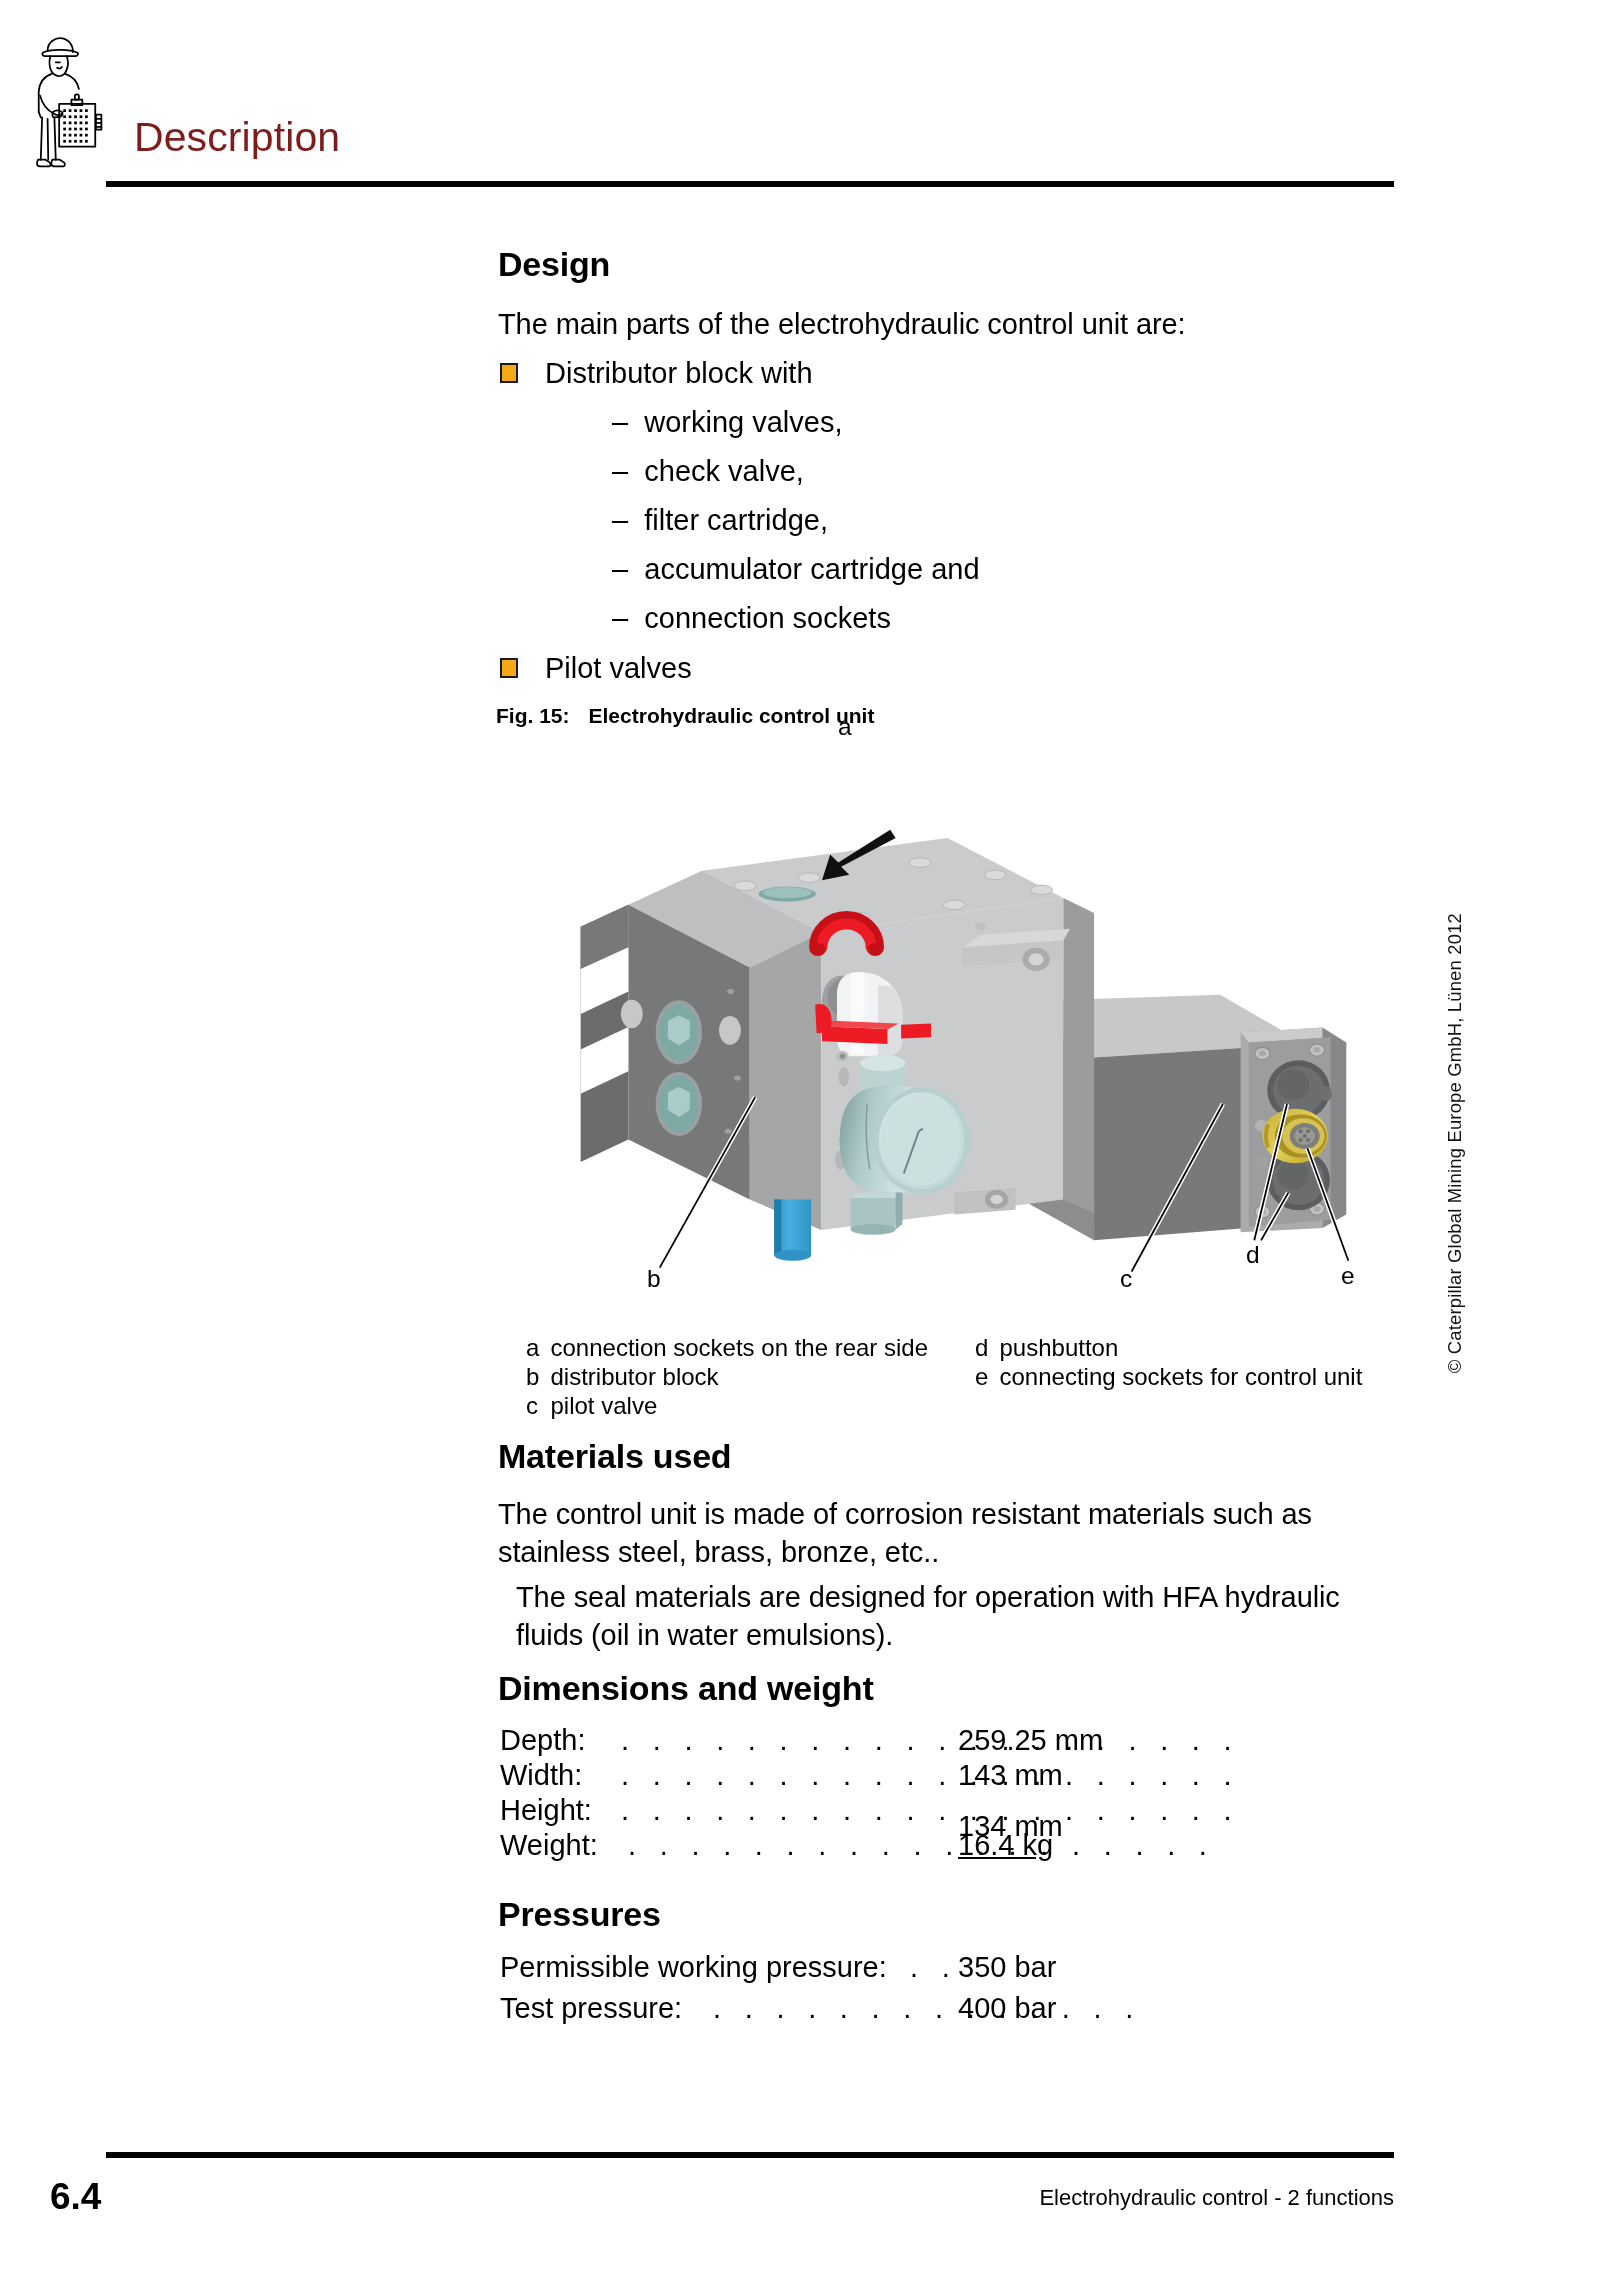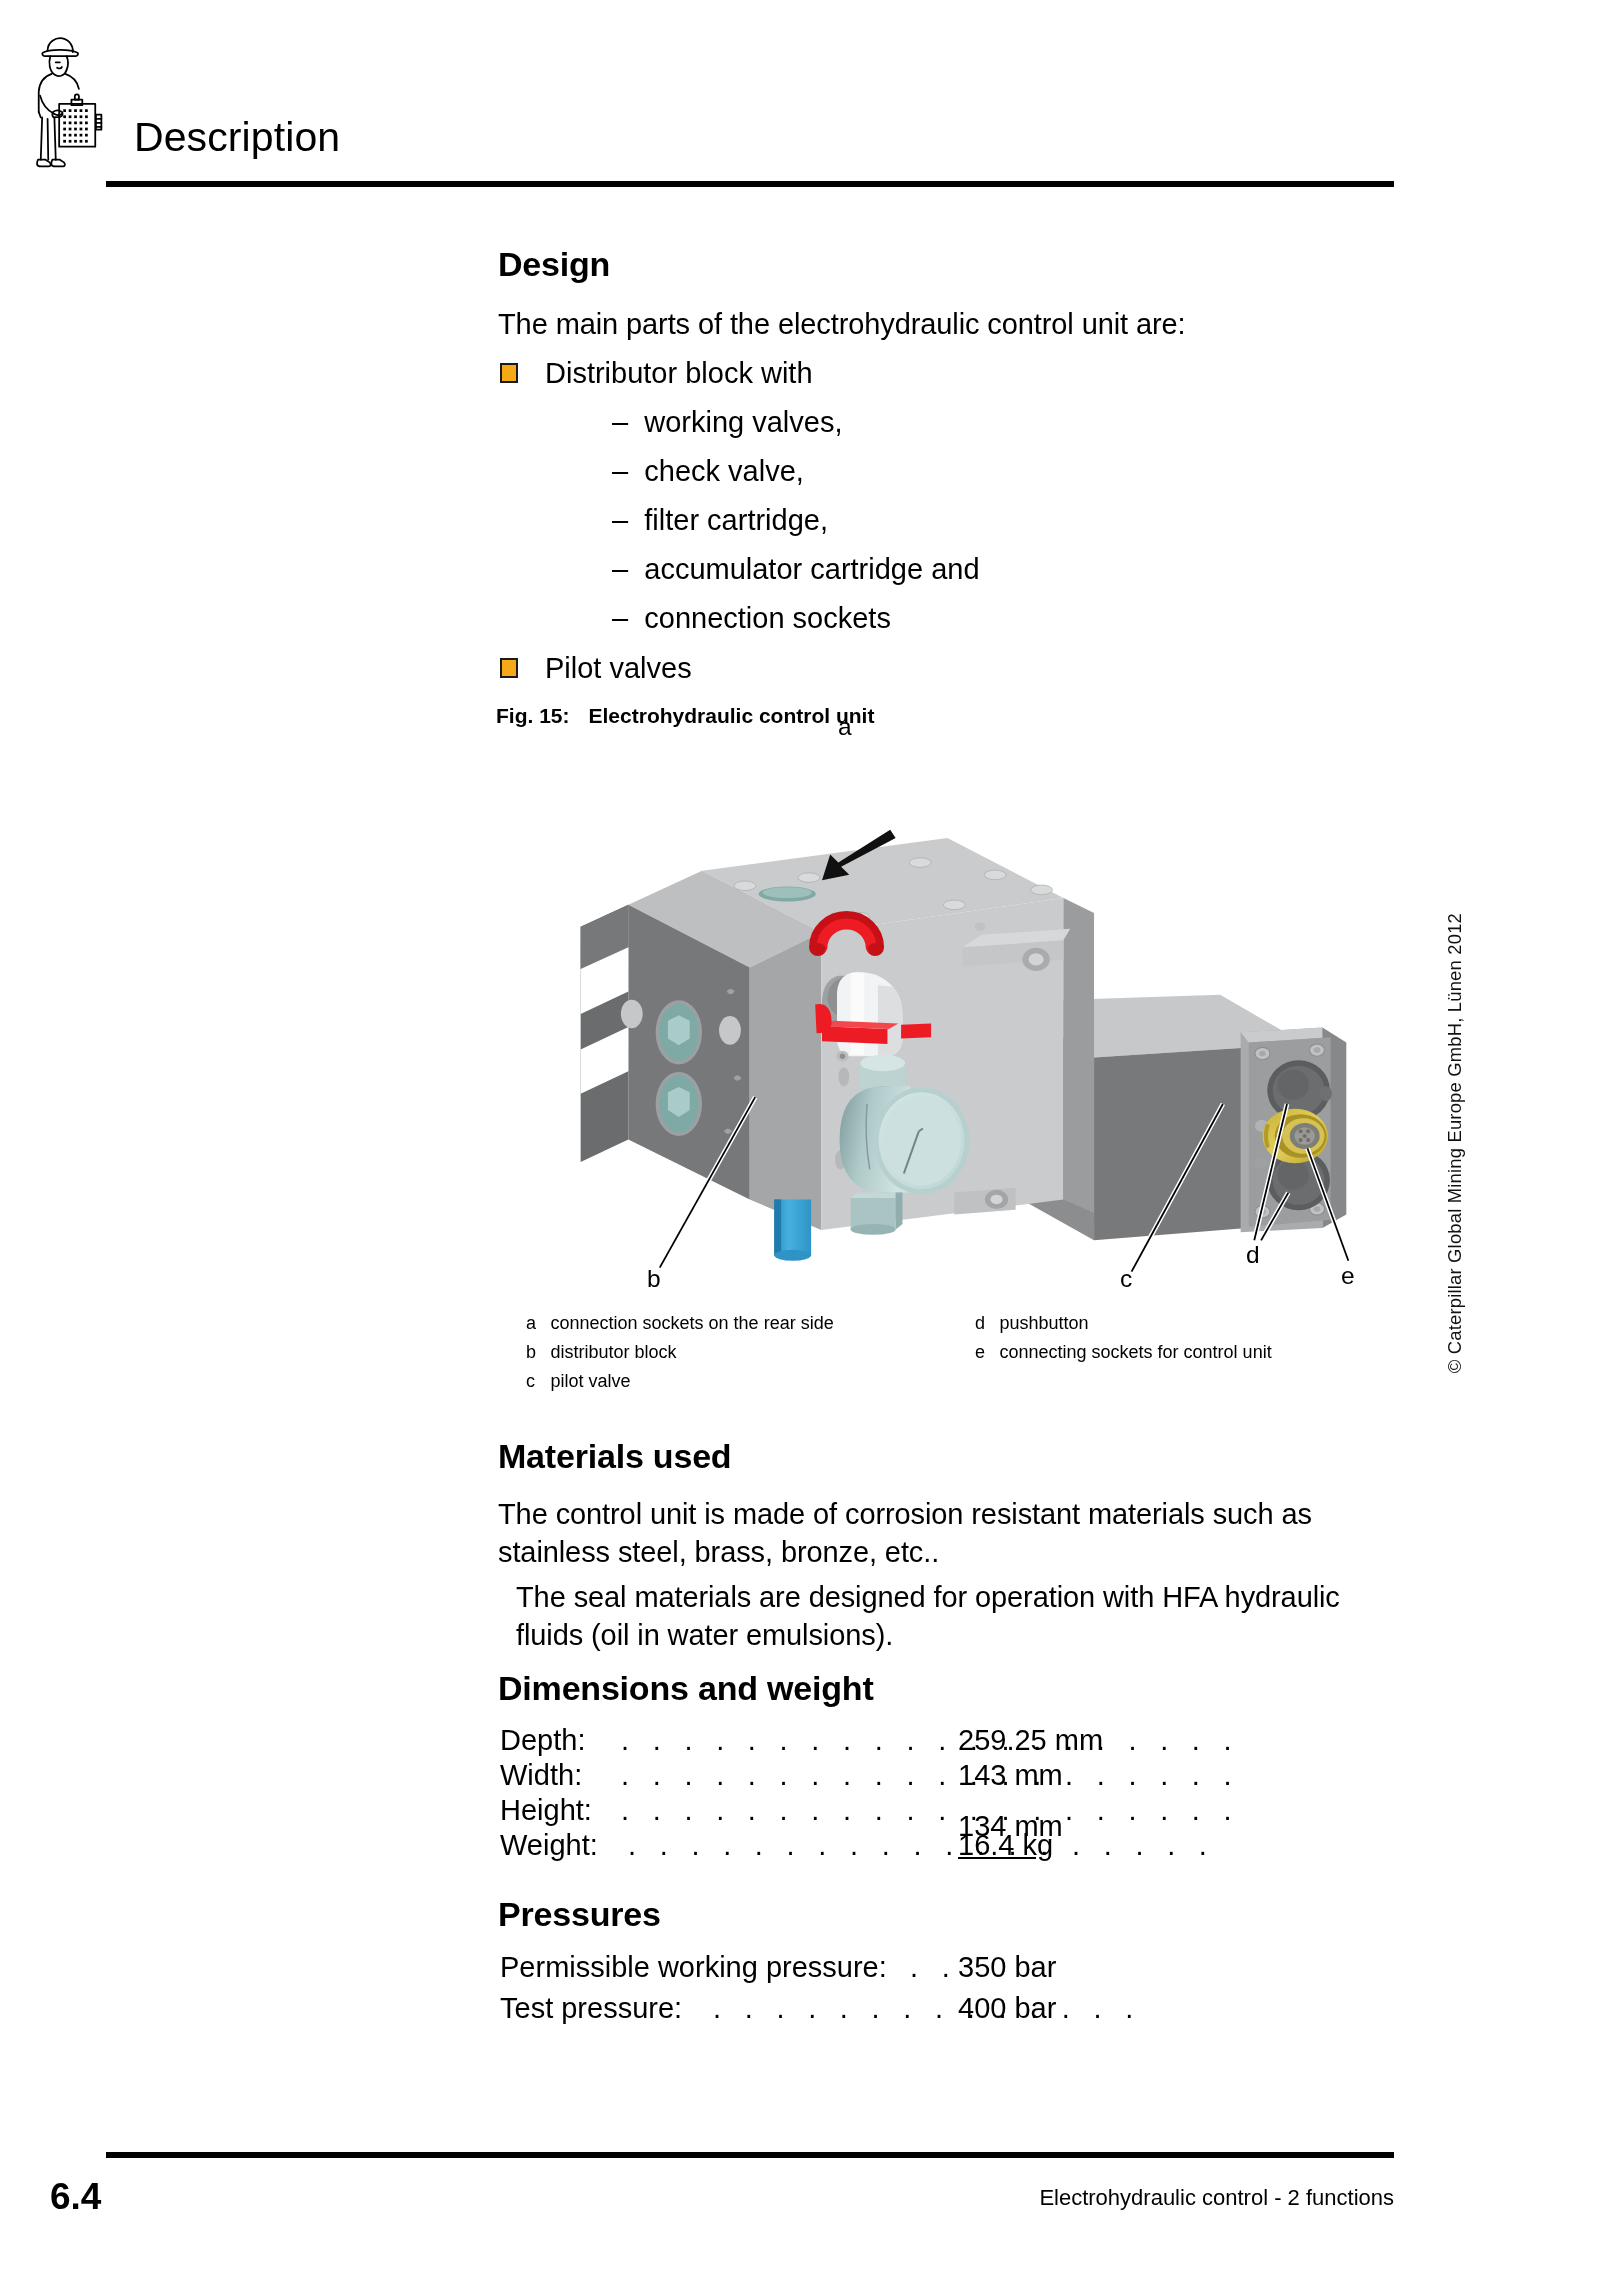--- a/index.html
+++ b/index.html
@@ -11,21 +11,21 @@
     position:relative;
     overflow:hidden;
   }
 
   
   .page-header { position:absolute; left:0; top:0; width:1622px; height:204px; }
   .header-icon { position:absolute; left:31px; top:33px; width:89px; height:143px; }
   .header-title {
     position:absolute; left:134px; top:117px;
     font-size:41px; font-weight:400; letter-spacing:0.1px; line-height:1;
-    color:#000000;
+    color:#7f1d1d;
   }
   .header-rule {
     position:absolute; left:106px; top:181px; width:1288px; height:6.1px;
     background:#000000;
   }
 
   
   .content { position:absolute; left:0; top:0; width:1622px; height:2295px; }
   .h2 {
     position:absolute; font-size:34px; font-weight:bold; line-height:1;
@@ -41,21 +41,21 @@
   }
   .bullet-label { position:absolute; font-size:29px; line-height:1; }
   .dash-item { position:absolute; font-size:29px; line-height:1;margin-left:16px; }
 
   .fig-caption {
     position:absolute; font-size:21px; font-weight:bold; line-height:1;
   }
   .fig-caption .fig-no { margin-right:19px; }
 
   
-  .legend { position:absolute; font-size:18px; line-height:29px; }
+  .legend { position:absolute; font-size:24px; line-height:29px;margin-top:24px; }
   .legend-key { display:inline-block; width:24.5px; }
 
   
   .spec-row { position:absolute; font-size:29px; line-height:1; white-space:nowrap; }
   .spec-label { position:absolute; }
   .spec-dots { position:absolute; letter-spacing:7.8px; }
   .spec-value { position:absolute; }
 
   
   .copyright-vert {

